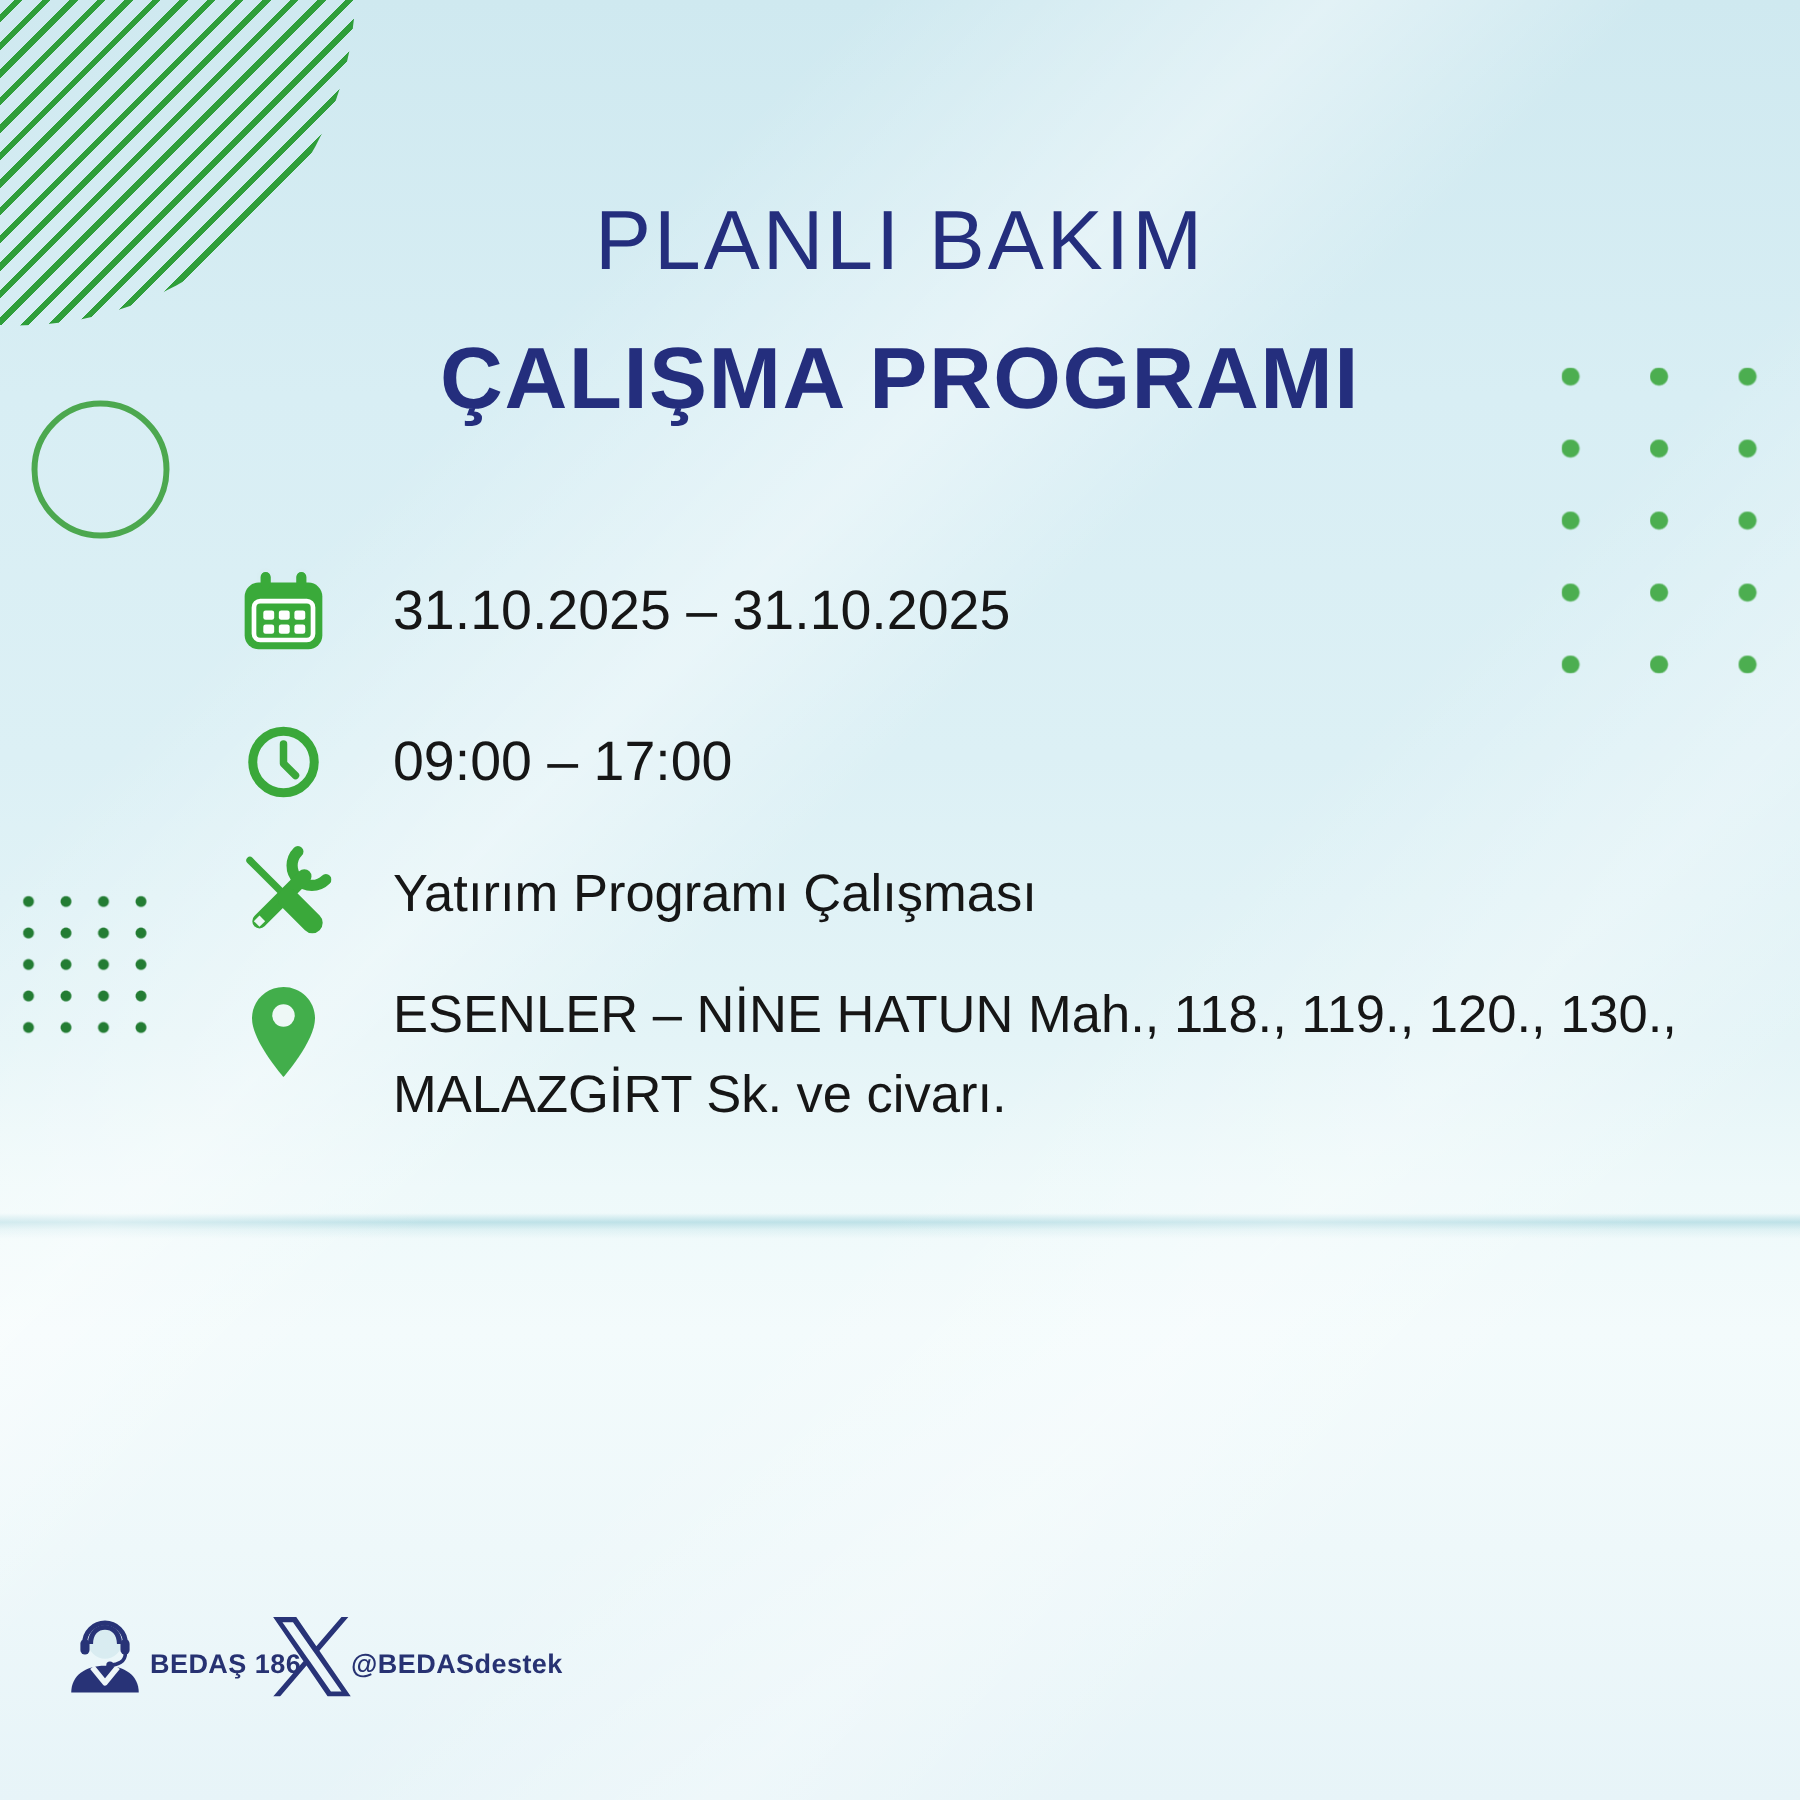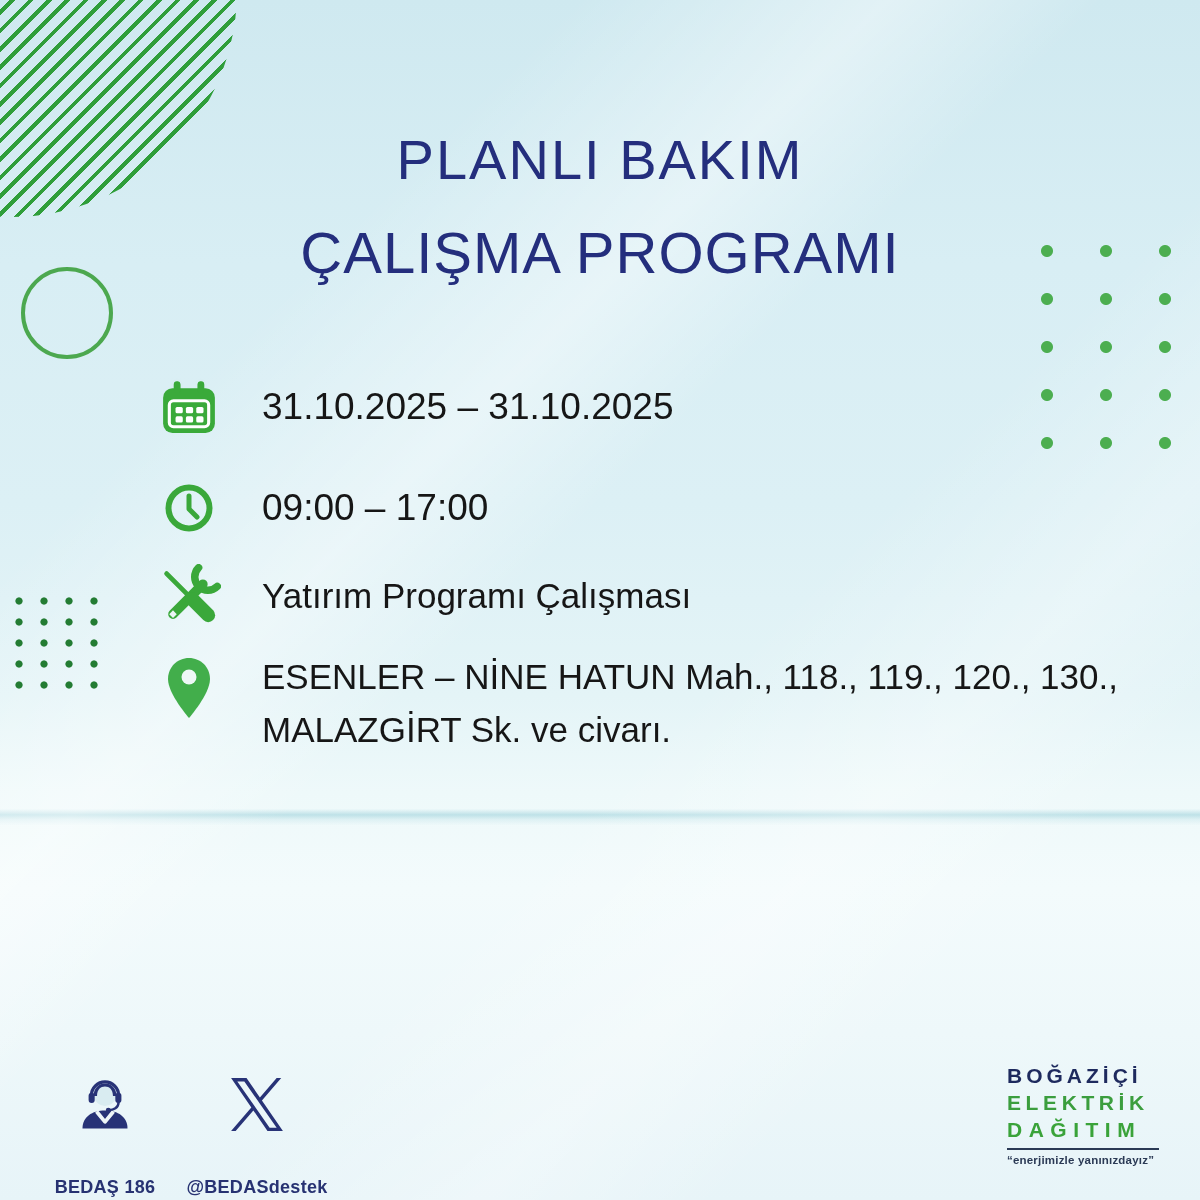--- a/index.html
+++ b/index.html
@@ -32,37 +32,37 @@
   }
   .dots-left{
     position:absolute;left:15px;top:597px;width:86px;height:94px;
     background-image:radial-gradient(circle at 4px 4px,#237c33 3.2px,transparent 4px);
     background-size:25px 21px;
   }
 
   
   .title-wrap{position:absolute;top:118px;left:0;width:100%;text-align:center;color:#242e7d;}
   .title-line1{font-size:56px;line-height:84px;font-weight:400;letter-spacing:2px;margin:0;}
-  .title-line2{font-size:58px;line-height:58px;font-weight:400;letter-spacing:1px;margin:22px 0 0 0;}
+  .title-line2{font-size:58px;line-height:58px;font-weight:700;letter-spacing:1px;margin:22px 0 0 0;}
 
   
   .row{position:absolute;left:156px;display:flex;align-items:center;}
   .icon-cell{width:66px;display:flex;justify-content:center;align-items:center;flex:0 0 66px;}
   .row-text{margin-left:40px;font-size:37px;color:#161616;white-space:nowrap;}
   .row-date{top:374px;height:66px;}
   .row-time{top:480px;height:56px;justify-content:center;}
   .row-work{top:556px;height:80px;}
   .row-work .row-text{font-size:35px;}
   .row-loc{top:650px;align-items:flex-start;}
   .row-loc .icon-cell{padding-top:6px;}
   .row-loc .row-text{font-size:35px;line-height:53px;width:950px;white-space:normal;}
 
   
   .contacts{position:absolute;left:40px;top:1072px;display:flex;}
-  .contact{display:flex;flex-direction:column;align-items:center;gap:31px;}
+  .contact{display:flex;align-items:center;}
   .contact-phone{width:130px;}
   .contact-web{width:135px;margin-left:5px;}
   .contact-social{width:150px;margin-left:12px;}
   .contact .icon-box{height:64px;display:flex;align-items:center;justify-content:center;}
   .contact-label{margin-top:10px;font-size:18px;font-weight:700;color:#273272;letter-spacing:.3px;white-space:nowrap;}
 
   
   .logo{position:absolute;right:35px;top:1062px;width:158px;}
   .logo-line{margin:0;font-weight:700;line-height:27px;white-space:nowrap;}
   .logo-line1{font-size:21px;color:#1e2a5e;letter-spacing:4px;}
@@ -163,21 +163,14 @@
       <span class="icon-box">
         <svg width="52" height="53" viewBox="0 0 1200 1227">
           <path fill="#283377" d="M714.163 519.284L1160.89 0H1055.03L667.137 450.887L357.328 0H0L468.492 681.821L0 1226.37H105.866L515.491 750.218L842.672 1226.37H1200L714.163 519.284ZM569.165 687.828L521.697 619.934L144.011 79.6944H306.615L611.412 515.685L658.88 583.579L1055.08 1150.3H892.476L569.165 687.828Z"></path>
         </svg>
       </span>
       <span class="contact-label">@BEDASdestek</span>
     </div>
 
   </div>
 
-  <div class="logo">
-    <p class="logo-line logo-line1">BOĞAZİÇİ</p>
-    <p class="logo-line logo-line2">ELEKTRİK</p>
-    <p class="logo-line logo-line3">DAĞITIM</p>
-    <div class="logo-rule"></div>
-    <div class="logo-tagline">“enerjimizle yanınızdayız”</div>
-  </div>
 
 </div>
 
 </body></html>

